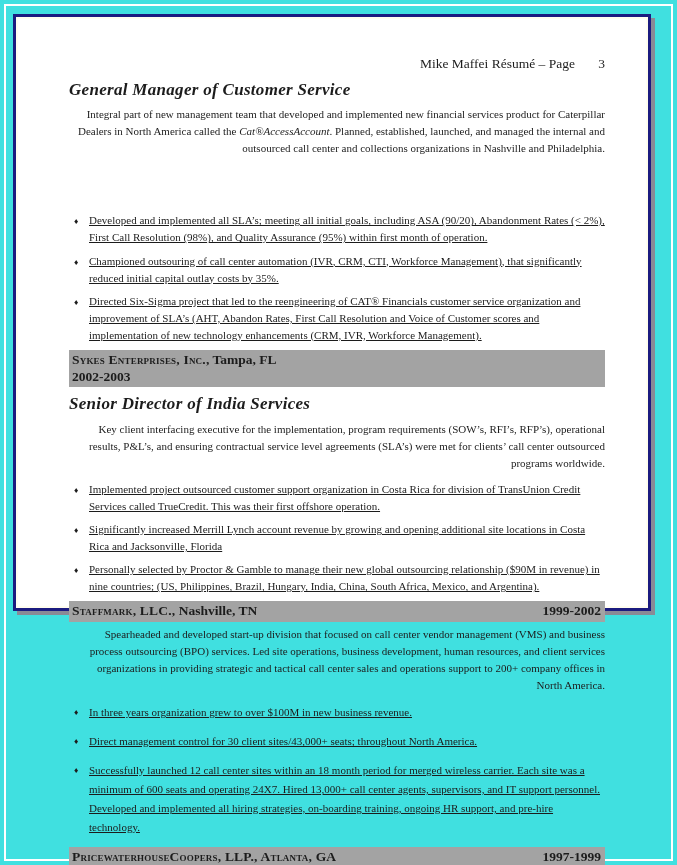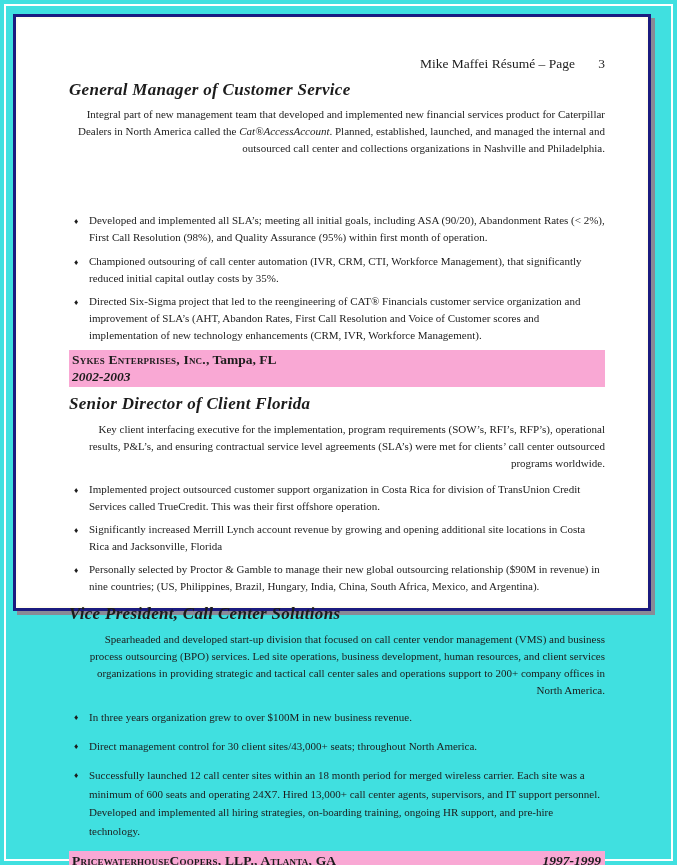--- a/index.html
+++ b/index.html
@@ -53,38 +53,38 @@
   ul.bullets li {
     display: flex;
     padding-left: 5px;
     margin-bottom: 6px;
   }
   ul.bullets li .marker {
     flex: 0 0 15px;
     font-size: 8.5px;
     padding-top: 3px;
   }
-  ul.bullets li .btext { flex: 1; }
+  ul.bullets li .btext { flex: 1; text-decoration: underline; }
   ul.bullets.spaced li { margin-bottom: 10px; }
   ul.bullets.spaced li .btext { line-height: 1.72; }
   .employer-bar {
-    background: #f9a8d4;
+    background: #a3a3a3;
     font-weight: bold;
     font-size: 13.5px;
     line-height: 1.25;
     padding: 2px 4px 2px 3px;
     margin-top: 6px;
     margin-bottom: 4px;
   }
   .employer-bar .bar-row {
     display: flex;
     justify-content: space-between;
   }
   .smallcaps { font-variant: small-caps; letter-spacing: 0.2px; }
-  .dates { white-space: nowrap; font-style: italic; }
+  .dates { white-space: nowrap; }
   .ital { font-style: italic; }
 </style>
 </head>
 <body>
 
 <div class="frame-line"></div>
 
 <div class="page">
   <div class="content">
 
@@ -115,40 +115,45 @@
 
     <div>
       <div class="employer-bar">
         <div class="bar-row">
           <span><span class="smallcaps">Sykes Enterprises, Inc.,</span><span> Tampa, FL</span></span>
         </div>
         <div class="bar-row">
           <span class="dates">2002-2003</span>
         </div>
       </div>
-      <div class="role-title">Senior Director of Client Florida</div>
+      <div class="role-title">Senior Director of India Services</div>
       <p class="summary">Key client interfacing executive for the implementation, program requirements (SOW’s, RFI’s, RFP’s), operational results, P&amp;L’s, and ensuring contractual service level agreements (SLA’s) were met for clients’ call center outsourced programs worldwide.</p>
       <ul class="bullets">
         <li>
           <span class="marker">♦</span>
           <span class="btext">Implemented project outsourced customer support organization in Costa Rica for division of TransUnion Credit Services called TrueCredit. This was their first offshore operation.</span>
         </li>
         <li>
           <span class="marker">♦</span>
           <span class="btext">Significantly increased Merrill Lynch account revenue by growing and opening additional site locations in Costa Rica and Jacksonville, Florida</span>
         </li>
         <li>
           <span class="marker">♦</span>
           <span class="btext">Personally selected by Proctor &amp; Gamble to manage their new global outsourcing relationship ($90M in revenue) in nine countries; (US, Philippines, Brazil, Hungary, India, China, South Africa, Mexico, and Argentina).</span>
         </li>
       </ul>
     </div>
 
     <div>
-      <div class="role-title">Vice President, Call Center Solutions</div>
+      <div class="employer-bar">
+        <div class="bar-row">
+          <span><span class="smallcaps">Staffmark, LLC.,</span><span> Nashville, TN</span></span>
+          <span class="dates">1999-2002</span>
+        </div>
+      </div>
       <p class="summary">Spearheaded and developed start-up division that focused on call center vendor management (VMS) and business process outsourcing (BPO) services. Led site operations, business development, human resources, and client services organizations in providing strategic and tactical call center sales and operations support to 200+ company offices in North America.</p>
       <ul class="bullets spaced">
         <li>
           <span class="marker">♦</span>
           <span class="btext">In three years organization grew to over $100M in new business revenue.</span>
         </li>
         <li>
           <span class="marker">♦</span>
           <span class="btext">Direct management control for 30 client sites/43,000+ seats; throughout North America.</span>
         </li>

